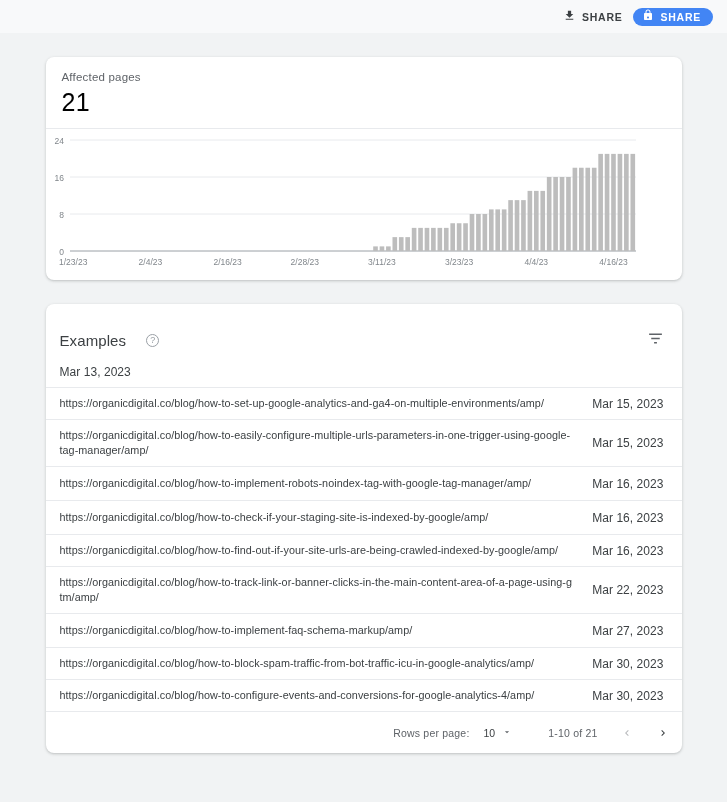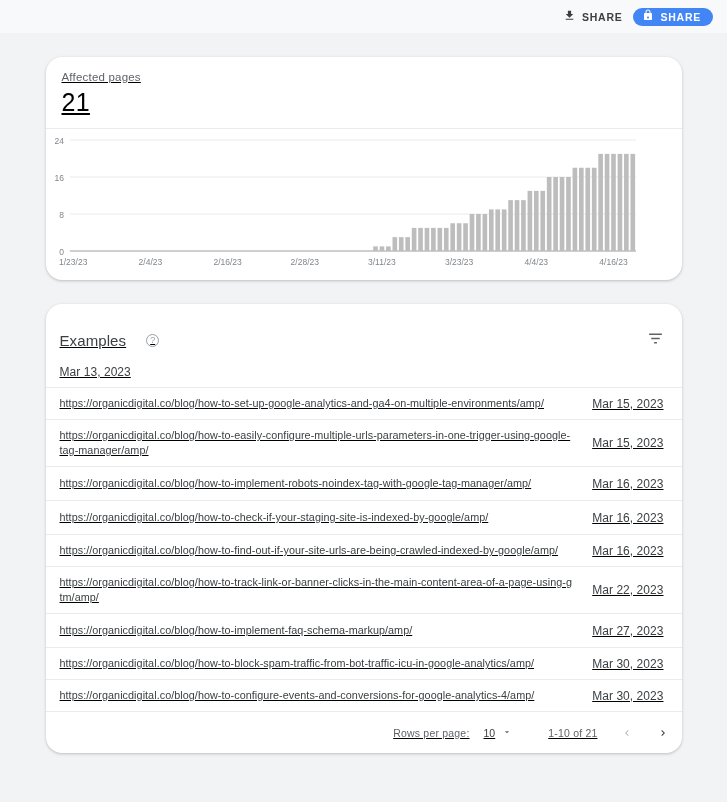--- a/index.html
+++ b/index.html
@@ -76,25 +76,24 @@
     letter-spacing: .75px;
     color: #ffffff;
   }
 
   
   .page {
     padding: 0;
   }
   .card {
     background: #ffffff;
-    border-radius: 16px;
+    border-radius: 8px;
     margin: 0 auto;
     width: 636px;
     box-shadow: 0 1px 2px rgba(60,64,67,.18), 0 1px 3px 1px rgba(60,64,67,.08);
-    text-decoration: underline;
   }
   .card-chart {
     margin-top: 24px;
     height: 223px;
     padding: 0;
     overflow: hidden;
   }
   .summary {
     padding: 14px 16px 0 16px;
     border-bottom: 1px solid #e8eaed;

